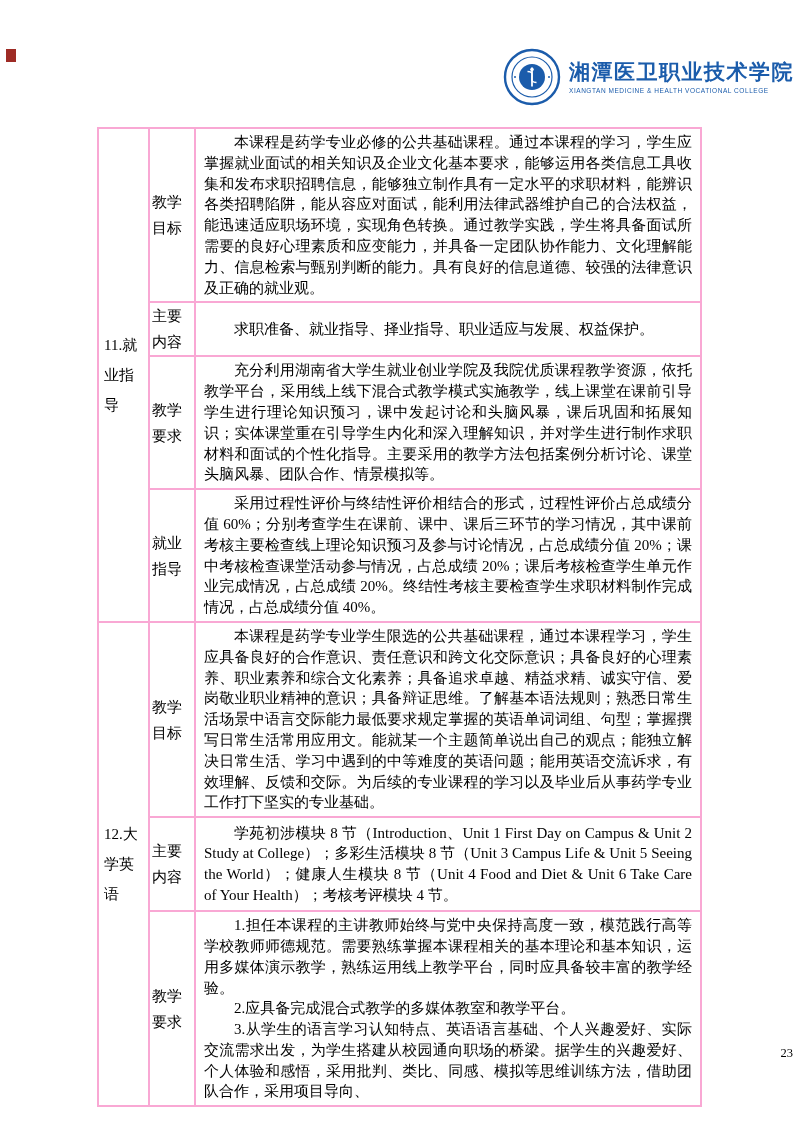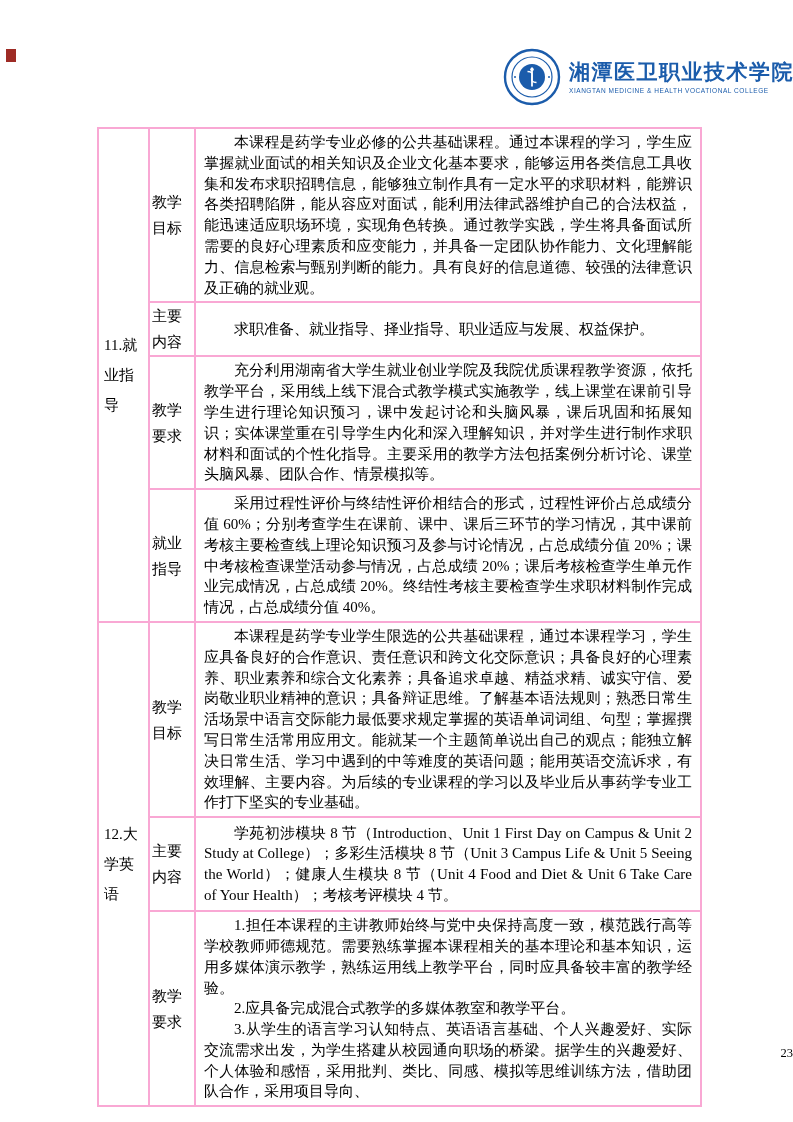--- a/index.html
+++ b/index.html
@@ -153,21 +153,21 @@
       <td class="label">就业指导</td>
       <td class="content">
         <p>采用过程性评价与终结性评价相结合的形式，过程性评价占总成绩分值 60%；分别考查学生在课前、课中、课后三环节的学习情况，其中课前考核主要检查线上理论知识预习及参与讨论情况，占总成绩分值 20%；课中考核检查课堂活动参与情况，占总成绩 20%；课后考核检查学生单元作业完成情况，占总成绩 20%。终结性考核主要检查学生求职材料制作完成情况，占总成绩分值 40%。</p>
       </td>
     </tr>
 
     <tr style="height:193px">
       <td class="course" rowspan="3">12.大学英语</td>
       <td class="label">教学目标</td>
       <td class="content">
-        <p>本课程是药学专业学生限选的公共基础课程，通过本课程学习，学生应具备良好的合作意识、责任意识和跨文化交际意识；具备良好的心理素养、职业素养和综合文化素养；具备追求卓越、精益求精、诚实守信、爱岗敬业职业精神的意识；具备辩证思维。了解基本语法规则；熟悉日常生活场景中语言交际能力最低要求规定掌握的英语单词词组、句型；掌握撰写日常生活常用应用文。能就某一个主题简单说出自己的观点；能独立解决日常生活、学习中遇到的中等难度的英语问题；能用英语交流诉求，有效理解、主要内容。为后续的专业课程的学习以及毕业后从事药学专业工作打下坚实的专业基础。</p>
+        <p>本课程是药学专业学生限选的公共基础课程，通过本课程学习，学生应具备良好的合作意识、责任意识和跨文化交际意识；具备良好的心理素养、职业素养和综合文化素养；具备追求卓越、精益求精、诚实守信、爱岗敬业职业精神的意识；具备辩证思维。了解基本语法规则；熟悉日常生活场景中语言交际能力最低要求规定掌握的英语单词词组、句型；掌握撰写日常生活常用应用文。能就某一个主题简单说出自己的观点；能独立解决日常生活、学习中遇到的中等难度的英语问题；能用英语交流诉求，有效理解、反馈和交际。为后续的专业课程的学习以及毕业后从事药学专业工作打下坚实的专业基础。</p>
       </td>
     </tr>
     <tr style="height:94px">
       <td class="label">主要内容</td>
       <td class="content">
         <p>学苑初涉模块 8 节（Introduction、Unit 1 First Day on Campus &amp; Unit 2 Study at College）；多彩生活模块 8 节（Unit 3 Campus Life &amp; Unit 5 Seeing the World）；健康人生模块 8 节（Unit 4 Food and Diet &amp; Unit 6 Take Care of Your Health）；考核考评模块 4 节。</p>
       </td>
     </tr>
     <tr style="height:168px">
       <td class="label">教学要求</td>

